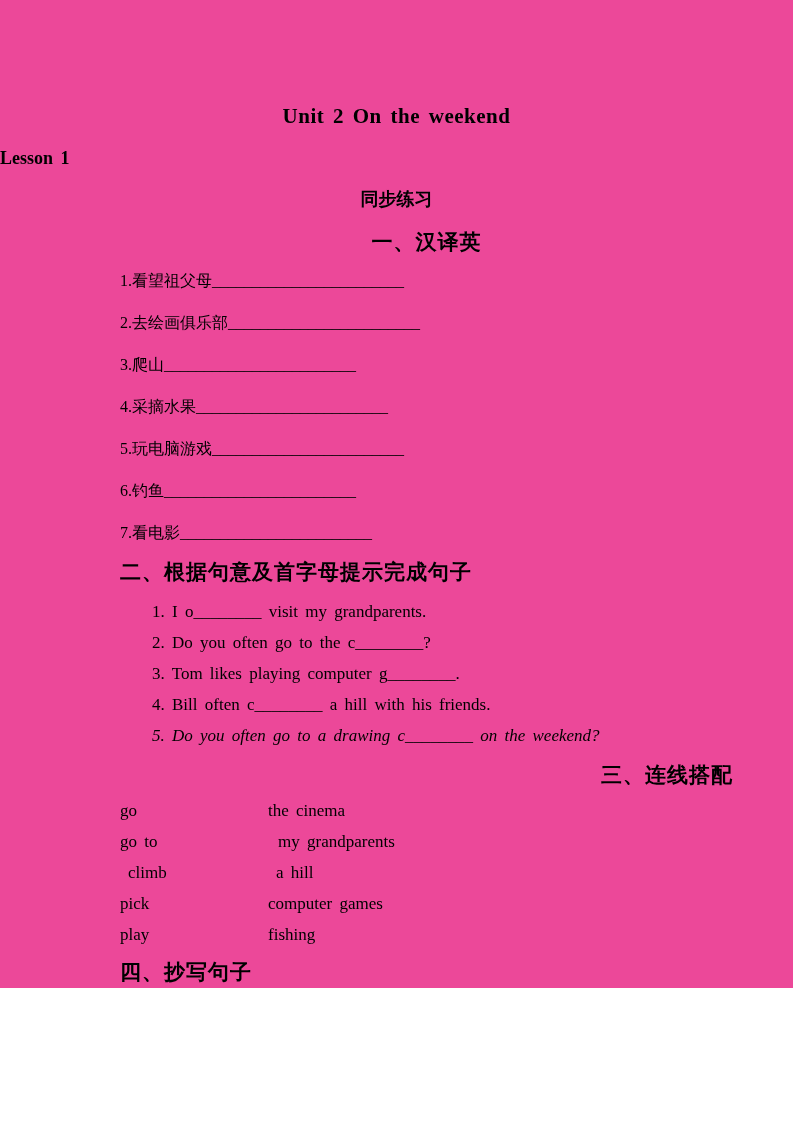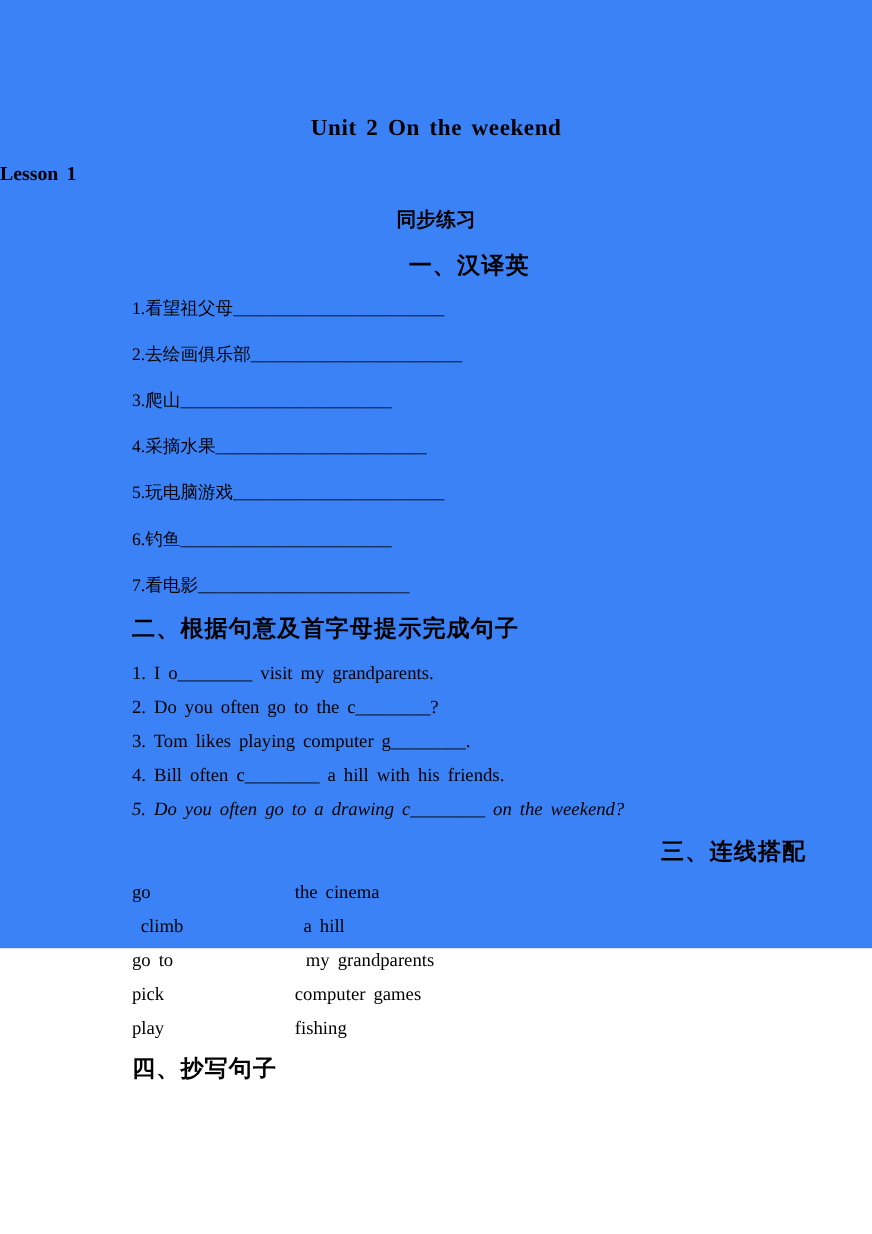--- a/index.html
+++ b/index.html
@@ -11,22 +11,22 @@
   body {
     width: 793px;
     height: 1122px;
     overflow: hidden;
     font-family: "Liberation Serif", "DejaVu Serif", serif;
     color: #000000;
   }
   .page {
     position: relative;
     width: 793px;
-    height: 862px;
-    background: #3b82f6;
+    height: 988px;
+    background: #ec4899;
   }
   
   .doc-title {
     padding-top: 105px;
     text-align: center;
     font-weight: bold;
     font-size: 21px;
     line-height: 23px;
     letter-spacing: 0.5px;
     word-spacing: 3px;
@@ -75,20 +75,21 @@
   .blank-line { letter-spacing: 0; }
 
   
   .s2-list { margin-top: 20px; }
   .s2-item {
     font-size: 17px;
     line-height: 18px;
     margin-bottom: 13px;
     word-spacing: 3px;
     white-space: nowrap;
+    margin-left: 32px;
   }
   .s2-item:last-child { margin-bottom: 0; font-style: italic; }
 
   
   .match-list { margin-top: 16px; }
   .match-row {
     display: flex;
     font-size: 17px;
     line-height: 17px;
     margin-bottom: 14px;
@@ -130,26 +131,26 @@
       <div class="s2-item">5. Do you often go to a drawing c________ on the weekend?</div>
     </div>
 
     <div class="section-heading h-three">三、连线搭配</div>
     <div class="match-list">
       <div class="match-row">
         <span class="match-left">go</span>
         <span class="match-right">the cinema</span>
       </div>
       <div class="match-row">
+        <span class="match-left">go to</span>
+        <span class="match-right indent-sm" style="padding-left:10px">my grandparents</span>
+      </div>
+      <div class="match-row">
         <span class="match-left indent-sm">climb</span>
         <span class="match-right indent-sm">a hill</span>
-      </div>
-      <div class="match-row">
-        <span class="match-left">go to</span>
-        <span class="match-right indent-sm" style="padding-left:10px">my grandparents</span>
       </div>
       <div class="match-row">
         <span class="match-left">pick</span>
         <span class="match-right">computer games</span>
       </div>
       <div class="match-row">
         <span class="match-left">play</span>
         <span class="match-right">fishing</span>
       </div>
     </div>

